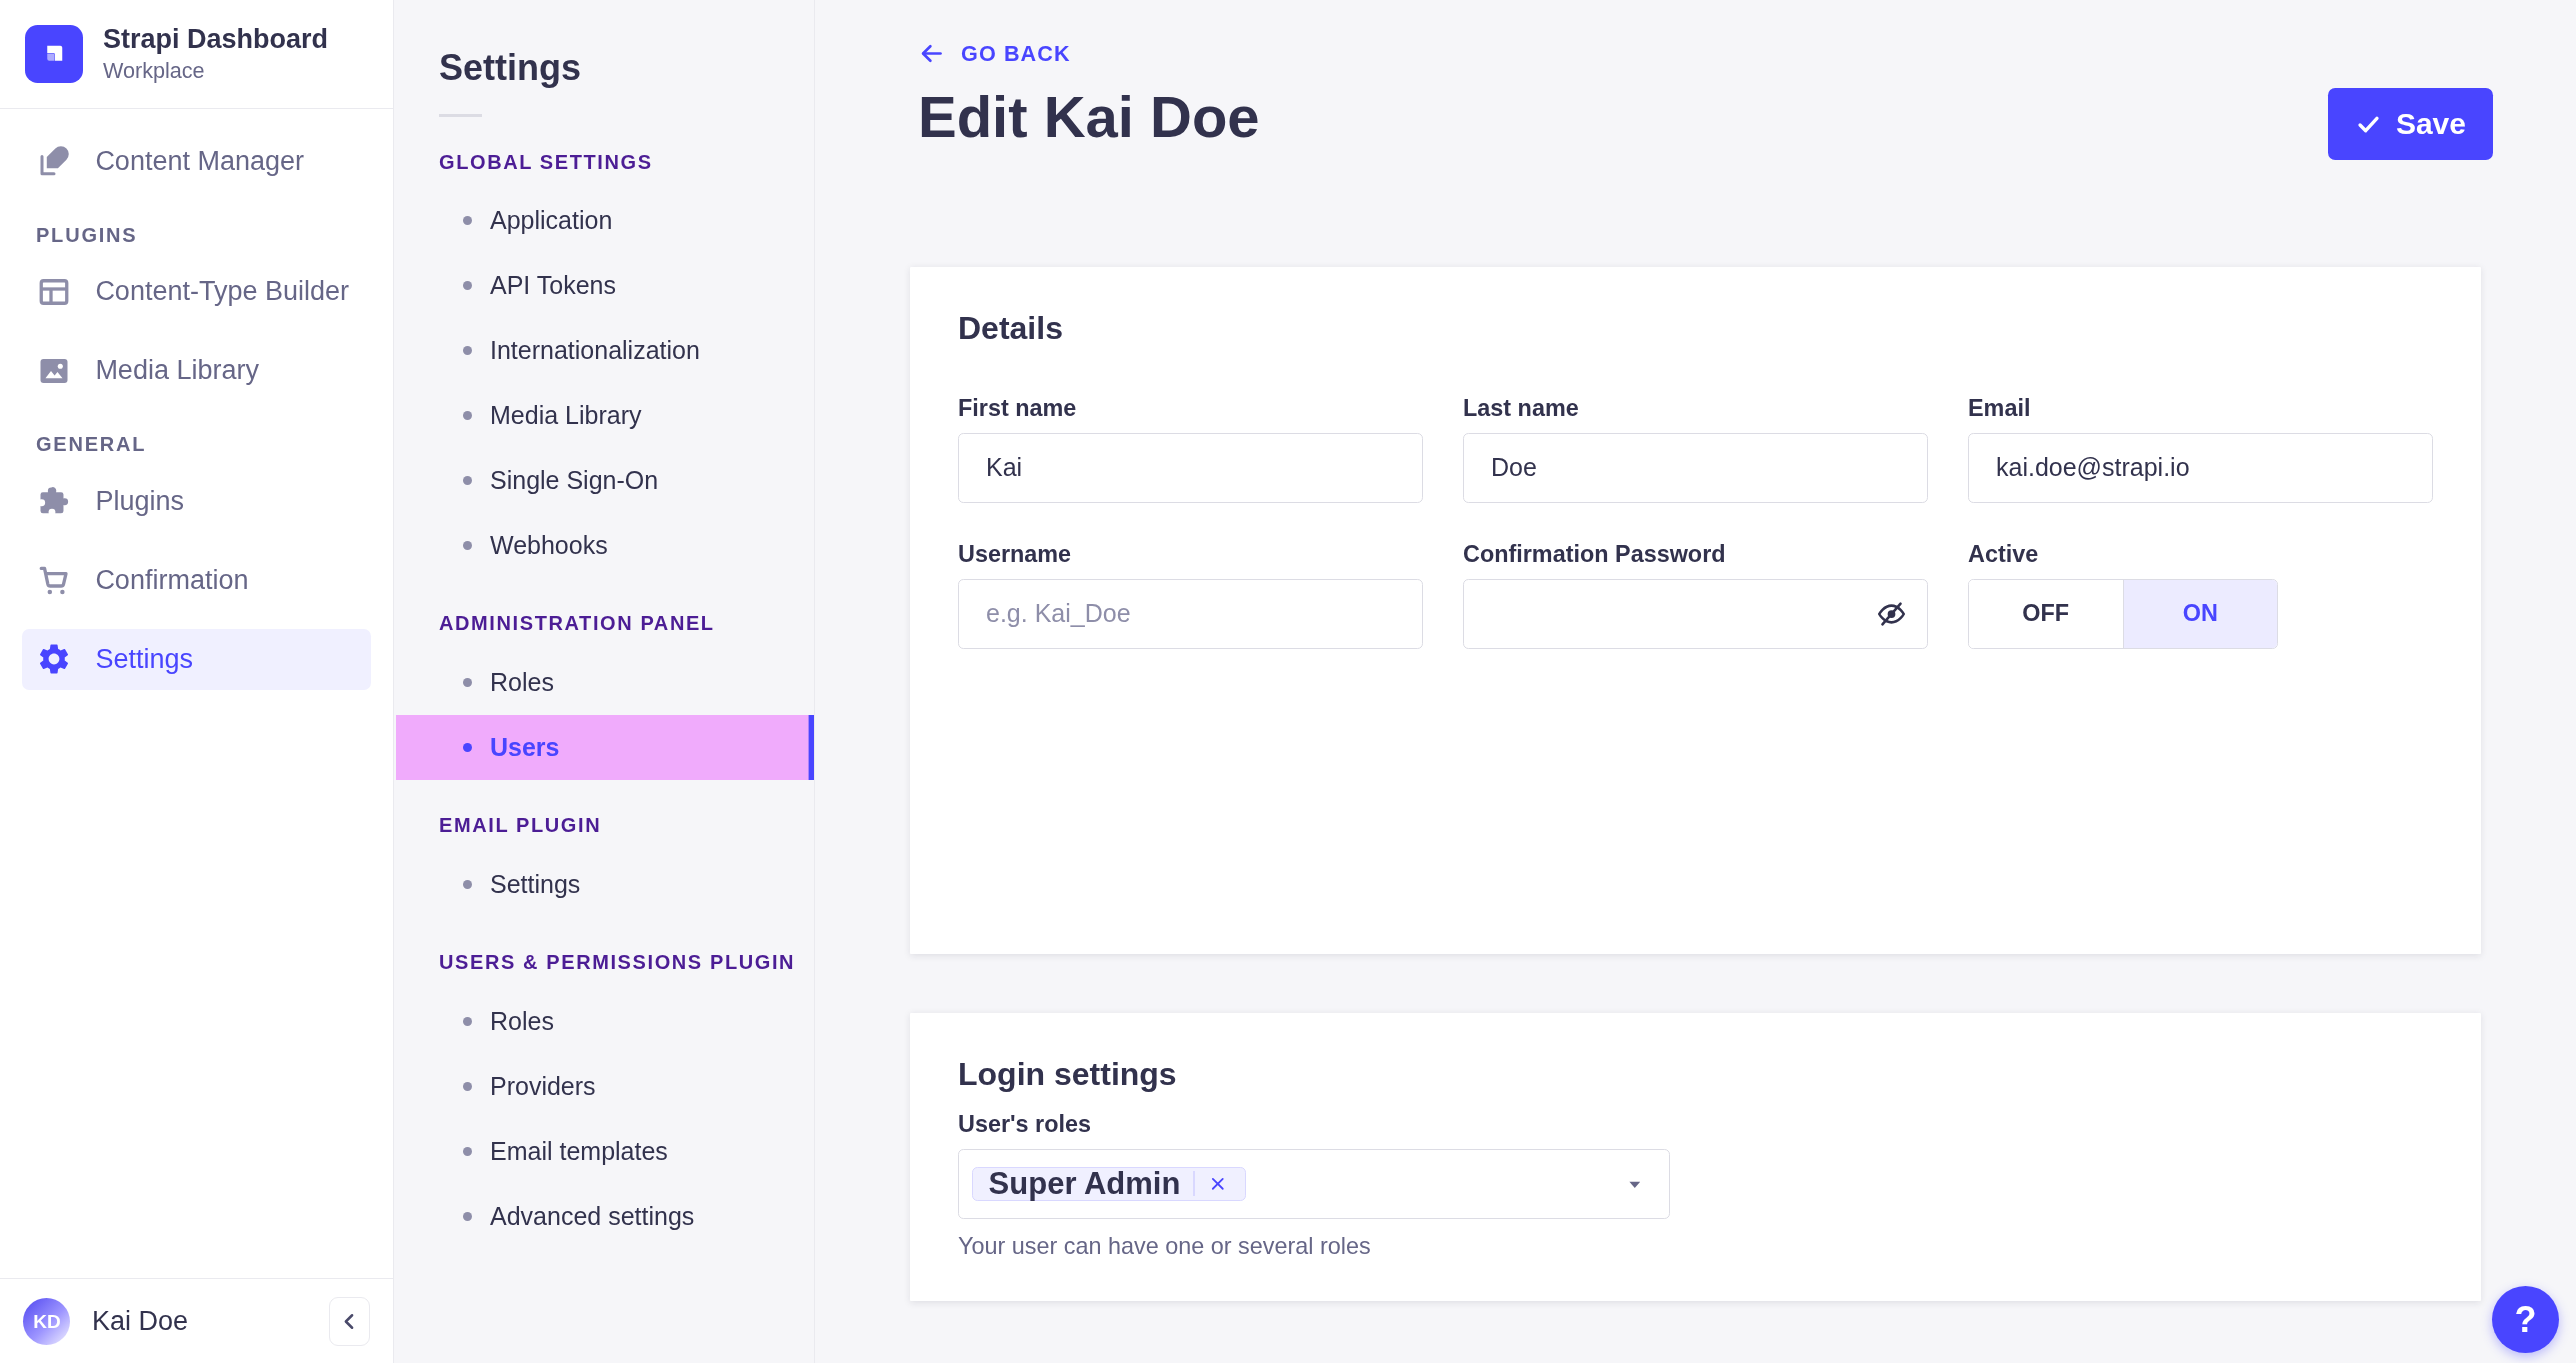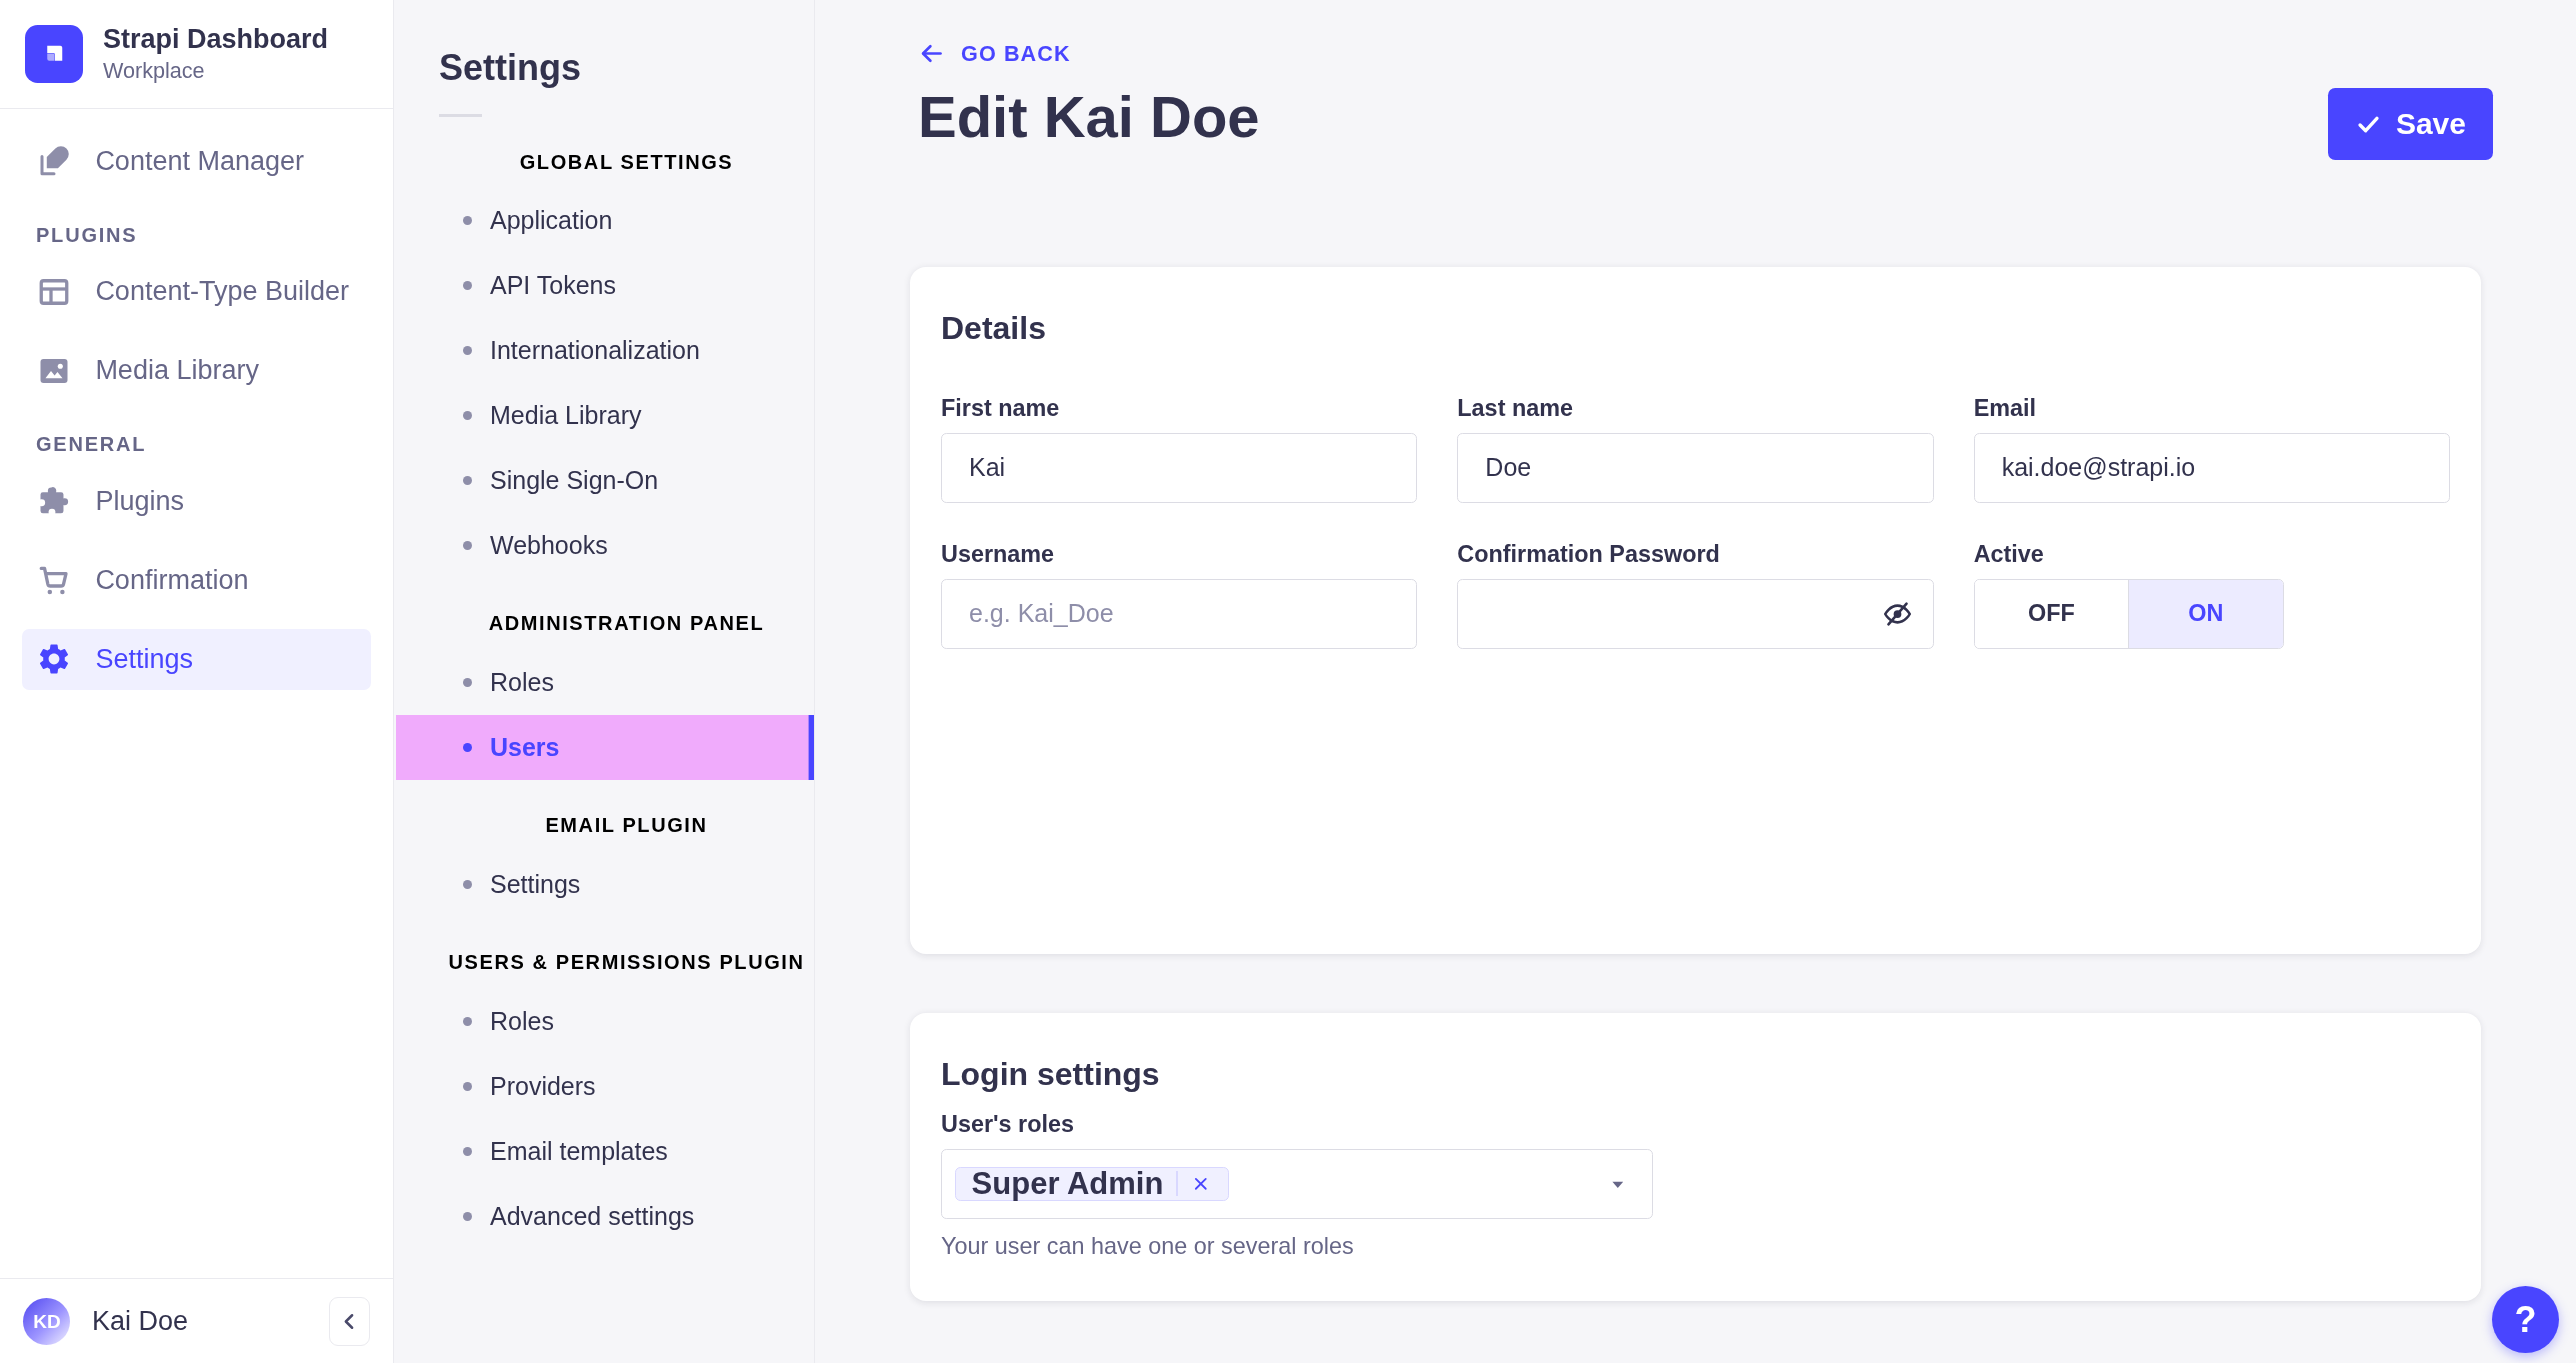--- a/index.html
+++ b/index.html
@@ -64,22 +64,22 @@
 
   
   .subnav {
     position:absolute; left:396px; top:0; bottom:0; width:419px;
     background:#f6f6f9; border-right:1.8px solid #eaeaef;
   }
   .subnav-title { font-size:36px; font-weight:700; color:#32324d; margin:47px 0 0 43px; }
   .subnav-rule { width:43px; height:2.7px; background:#dcdce4; border:none; margin:25px 0 5.4px 43px; }
   .subnav-section { margin-top:34px; }
   .subnav-header {
-    font-size:20px; font-weight:700; letter-spacing:1.6px; color:#000000;
-    margin-left:43px; line-height:23.4px;text-align:center;
+    font-size:20px; font-weight:700; letter-spacing:1.6px; color:#4c1d95;
+    margin-left:43px; line-height:23.4px;
   }
   .subnav-list { list-style:none; margin-top:14.4px; }
   .subnav-item {
     position:relative; height:65px; display:flex; align-items:center;
     padding-left:94px; font-size:25px; color:#32324d; cursor:pointer;
   }
   .subnav-item::before {
     content:""; position:absolute; left:67px; top:50%; margin-top:-4.5px;
     width:9px; height:9px; border-radius:50%; background:#8e8ea9;
   }
@@ -100,23 +100,23 @@
   .go-back .icon { width:27px; height:27px; }
   .page-title { position:absolute; left:103px; top:83px; font-size:58px; font-weight:700; color:#32324d; }
   .save-btn {
     position:absolute; right:83px; top:88px; height:72px;
     background:#4945ff; color:#ffffff; border:none; border-radius:7.2px;
     padding:0 27px; display:flex; align-items:center; gap:14.4px;
     font-family:inherit; font-size:30px; font-weight:600; cursor:pointer;
   }
   .card {
     position:absolute; left:95px; right:95px;
-    background:#ffffff; border-radius:16px;
+    background:#ffffff; border-radius:1px;
     box-shadow:0 1.8px 7.2px rgba(33,33,52,0.1);
-    padding:43px 31px;
+    padding:43px 48px;
   }
   .card-details { top:267px; height:687px; }
   .card-login { top:1013px; height:288px; }
   .card h2 { font-size:32px; font-weight:700; color:#32324d; }
   .fields-grid {
     margin-top:48px; display:grid;
     grid-template-columns:1fr 1fr 1fr; column-gap:40px; row-gap:38px;
   }
   .field-label { display:block; font-size:23.4px; font-weight:600; color:#32324d; margin-bottom:10.8px; }
   .text-input {

